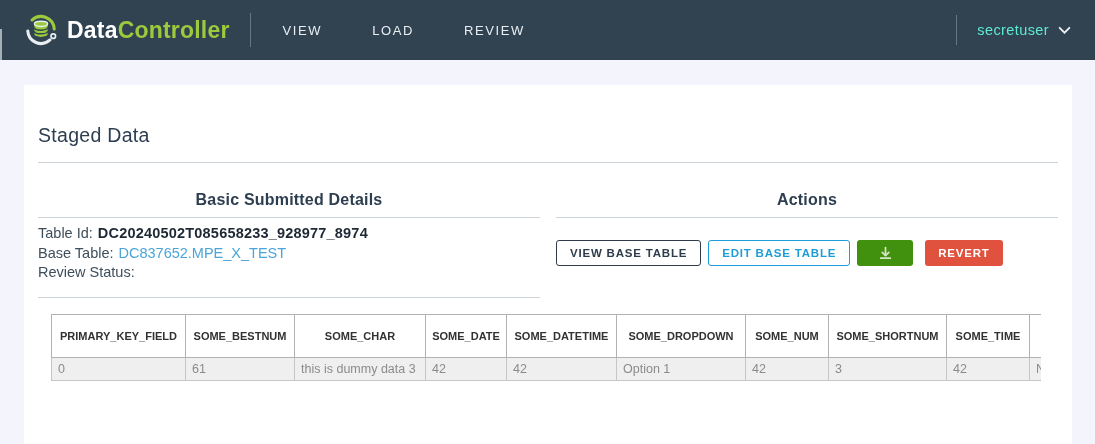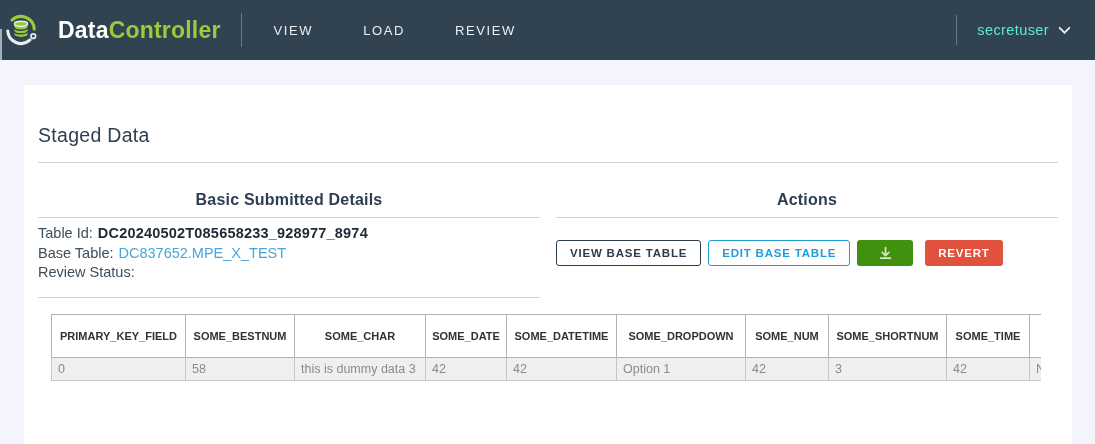--- a/index.html
+++ b/index.html
@@ -28,21 +28,21 @@
     height:60px;
     background:var(--navbar-bg);
     display:flex;
     align-items:center;
     padding-right:24px;
   }
   .edge-line{
     position:absolute;left:0;top:29px;width:2px;height:31px;
     background:#b9c3ca;opacity:.85;
   }
-  .brand{display:flex;align-items:center;gap:20px;padding-left:4px;cursor:pointer;text-decoration:none;}
+  .brand{display:flex;align-items:center;gap:9px;padding-left:24px;cursor:pointer;text-decoration:none;}
   .brand-text{font-size:23px;font-weight:700;color:#ffffff;letter-spacing:.2px;white-space:nowrap;}
   .brand-text .green{color:var(--brand-green);}
   .nav-divider{width:1px;height:34px;background:rgba(255,255,255,.28);margin-left:20px;}
   .nav-links{display:flex;margin-left:30px;gap:46px;}
   .nav-link{
     color:#e9eef3;font-size:13px;letter-spacing:1.6px;text-decoration:none;
     padding:4px 2px;cursor:pointer;white-space:nowrap;
   }
   .spacer{flex:1;}
   .user-divider{width:1px;height:30px;background:rgba(255,255,255,.28);margin-right:20px;}
@@ -218,21 +218,21 @@
             <th>SOME_DROPDOWN</th>
             <th>SOME_NUM</th>
             <th>SOME_SHORTNUM</th>
             <th>SOME_TIME</th>
             <th>__</th>
           </tr>
         </thead>
         <tbody>
           <tr>
             <td>0</td>
-            <td>58</td>
+            <td>61</td>
             <td>this is dummy data 3</td>
             <td>42</td>
             <td>42</td>
             <td>Option 1</td>
             <td>42</td>
             <td>3</td>
             <td>42</td>
             <td>N</td>
           </tr>
         </tbody>

